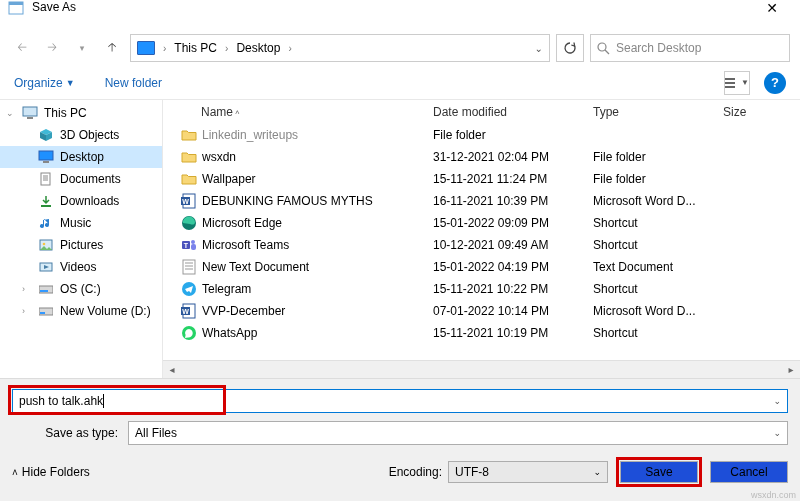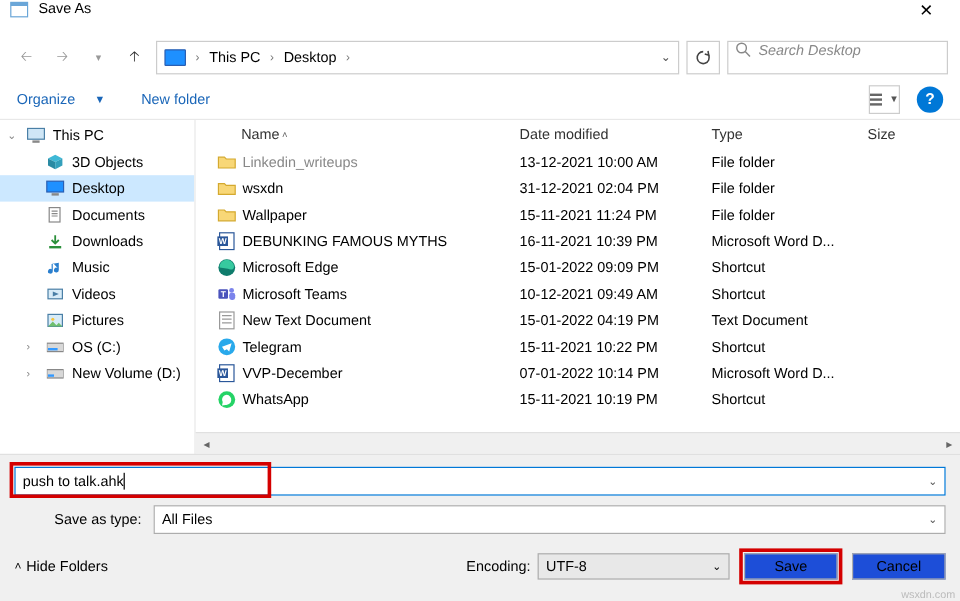--- a/index.html
+++ b/index.html
@@ -14,25 +14,25 @@
 
 .navrow { height: 36px; display: flex; align-items: center; padding: 0 10px; gap: 6px; }
 .nav-btn { width: 24px; height: 24px; display: flex; align-items: center; justify-content: center; color: #999; }
 .nav-btn.enabled { color: #333; }
 .addr { flex: 1; min-width: 0; height: 28px; border: 1px solid #ccc; display: flex; align-items: center; padding: 0 6px; gap: 4px; }
 .addr .monitor-icon { width: 18px; height: 14px; background: #1e90ff; border: 1px solid #2a5fb3; position: relative; border-radius: 1px; flex-shrink: 0; }
 .addr .chev { color: #777; font-size: 10px; padding: 0 4px; }
 .addr .crumb { font-size: 12px; }
 .addr .drop { margin-left: auto; color: #555; font-size: 10px; }
 .refresh-box { width: 28px; height: 28px; border: 1px solid #ccc; display: flex; align-items: center; justify-content: center; }
-.searchbox { width: 184px; height: 28px; border: 1px solid #ccc; display: flex; padding: 0 6px; gap: 6px; color: #888; font-style: italic; }
+.searchbox { width: 200px; height: 28px; border: 1px solid #ccc; display: flex; align-items: center; padding: 0 6px; gap: 6px; color: #888; }
 
 
 .toolbar { height: 34px; display: flex; align-items: center; padding: 0 14px; border-bottom: 1px solid #e8e8e8; }
-.tool-link { color: #1a66b8; font-size: 12px; display: flex; align-items: center; gap: 16px; margin-right: 30px; }
+.tool-link { color: #1a66b8; font-size: 12px; display: flex; align-items: center; gap: 3px; margin-right: 30px; }
 .tool-link .drop { font-size: 9px; }
 .toolbar .spacer { flex: 1; }
 .tool-icon { width: 26px; height: 24px; border: 1px solid #ccc; margin-left: 6px; display: flex; align-items: center; justify-content: center; color: #555; font-size: 11px; }
 .help-icon { width: 22px; height: 22px; border-radius: 50%; background: #0078d7; color: #fff; display: flex; align-items: center; justify-content: center; font-size: 13px; font-weight: bold; margin-left: 14px; }
 
 
 .main { display: flex; height: 278px; }
 .sidebar { width: 162px; background: #fff; overflow: hidden; padding-top: 2px; }
 .sb-item { height: 22px; display: flex; align-items: center; padding-left: 22px; gap: 6px; font-size: 12px; }
 .sb-item.selected { background: #cce8ff; }
@@ -203,35 +203,35 @@
       <span class="sb-icon">
           <svg width="14" height="14">
             <path d="M5 3v7a2 2 0 1 1-1-1.7V4l6-1v6a2 2 0 1 1-1-1.7" fill="#2a7fce"></path>
           </svg>
         </span>
       <span>Music</span>
     </div>
     <div class="sb-item indent2">
       <span class="sb-icon">
           <svg width="14" height="14">
-            <rect x="1" y="3" width="12" height="8" fill="#d8ecf8" stroke="#4a7fa6"></rect>
-            <polygon points="5,5 10,7 5,9" fill="#4a7fa6"></polygon>
-          </svg>
-        </span>
-      <span>Videos</span>
-    </div>
-    <div class="sb-item indent2">
-      <span class="sb-icon">
-          <svg width="14" height="14">
             <rect x="1" y="2" width="12" height="10" fill="#d8ecf8" stroke="#4a7fa6"></rect>
             <circle cx="5" cy="6" r="1.3" fill="#f5c542"></circle>
             <path d="M1 12l4-4 3 3 2-2 3 3" fill="#6fbf6f"></path>
           </svg>
         </span>
       <span>Pictures</span>
+    </div>
+    <div class="sb-item indent2">
+      <span class="sb-icon">
+          <svg width="14" height="14">
+            <rect x="1" y="3" width="12" height="8" fill="#d8ecf8" stroke="#4a7fa6"></rect>
+            <polygon points="5,5 10,7 5,9" fill="#4a7fa6"></polygon>
+          </svg>
+        </span>
+      <span>Videos</span>
     </div>
     <div class="sb-item indent2" style="position:relative;">
       <span class="sb-chev" style="left:22px;">›</span>
       <span class="sb-icon">
           <svg width="14" height="12">
             <rect x="0" y="3" width="14" height="7" fill="#d8d8d8" stroke="#888"></rect>
             <rect x="1" y="7" width="8" height="2" fill="#3399ff"></rect>
           </svg>
         </span>
       <span>OS (C:)</span>
@@ -258,21 +258,20 @@
     <div class="filelist" id="filelist">
         <div class="frow dimrow">
           <div class="col-name">
             <span class="ficon">
               <svg width="16" height="14">
                 <path d="M1 3h5l1.5 1.5H15V12H1z" fill="#f8d777" stroke="#d4a92f"></path>
               </svg>
             </span>
             <span>Linkedin_writeups</span>
           </div>
-          <div class="col-date">13-12-2021 10:00 AM</div>
           <div class="col-type">File folder</div>
           <div class="col-size"></div>
         </div>
         <div class="frow">
           <div class="col-name">
             <span class="ficon">
               <svg width="16" height="14">
                 <path d="M1 3h5l1.5 1.5H15V12H1z" fill="#f8d777" stroke="#d4a92f"></path>
               </svg>
             </span>

